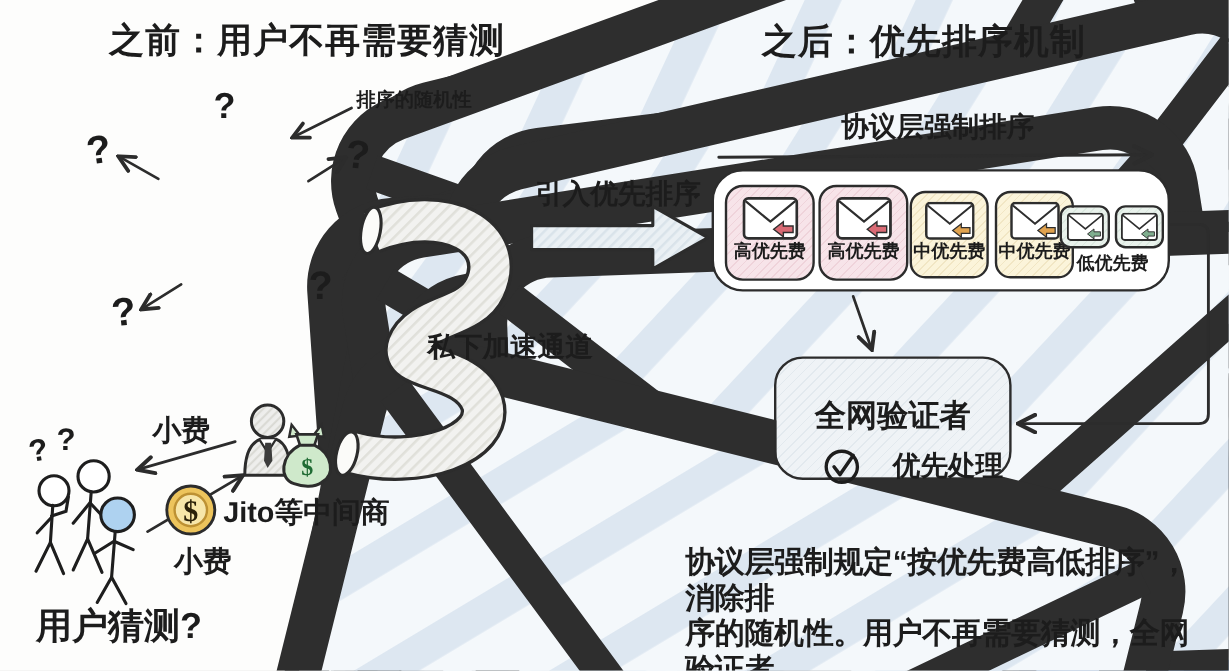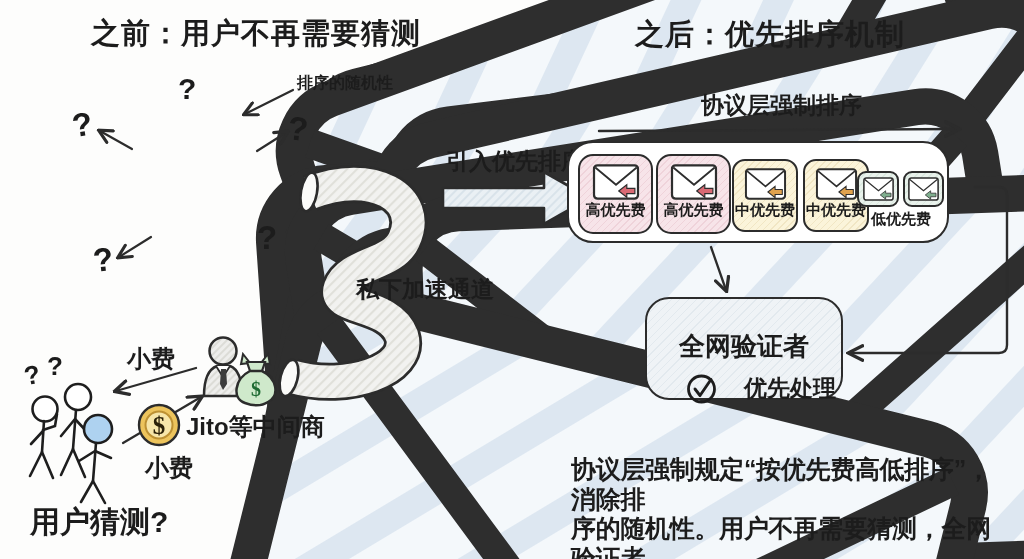--- a/index.html
+++ b/index.html
@@ -6,21 +6,21 @@
   .canvas{
     position:relative;width:1024px;height:559px;background:#fdfdfc;overflow:hidden;
     font-family:"Liberation Sans","DejaVu Sans",sans-serif;color:#1c1c1c;
   }
   .art{position:absolute;left:0;top:0;width:1024px;height:559px;pointer-events:none;}
   .lbl{position:absolute;font-weight:700;white-space:nowrap;}
   .title{font-size:29px;letter-spacing:1px;text-align:center;}
   .qm{position:absolute;font-weight:700;line-height:1;}
   
   .qbox{
-    position:absolute;left:567px;top:141px;width:382px;height:102px;
+    position:absolute;left:593px;top:141px;width:382px;height:102px;
     background:#ffffff;border:2.5px solid #2c2c2c;border-radius:26px;box-sizing:border-box;
   }
   .card{position:absolute;border:2px solid #2c2c2c;box-sizing:border-box;
     display:flex;flex-direction:column;align-items:center;justify-content:flex-start;}
   .card .clabel{font-size:15px;font-weight:700;line-height:1;margin-top:2px;}
   .card-high{background:repeating-linear-gradient(135deg,#f7e4e9 0 4px,#efd3da 4px 5px);}
   .card-medium{background:repeating-linear-gradient(135deg,#fbf4da 0 4px,#f1e6c4 4px 5px);}
   .card-low{background:repeating-linear-gradient(135deg,#e9f2ec 0 4px,#dbe9e0 4px 5px);}
   .c1{left:9px;top:11px;width:75px;height:80px;border-radius:15px;padding-top:8px;}
   .c2{left:87px;top:11px;width:75px;height:80px;border-radius:15px;padding-top:8px;}

